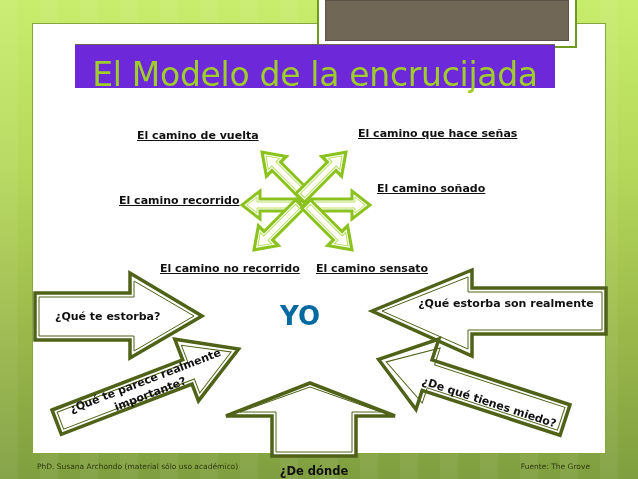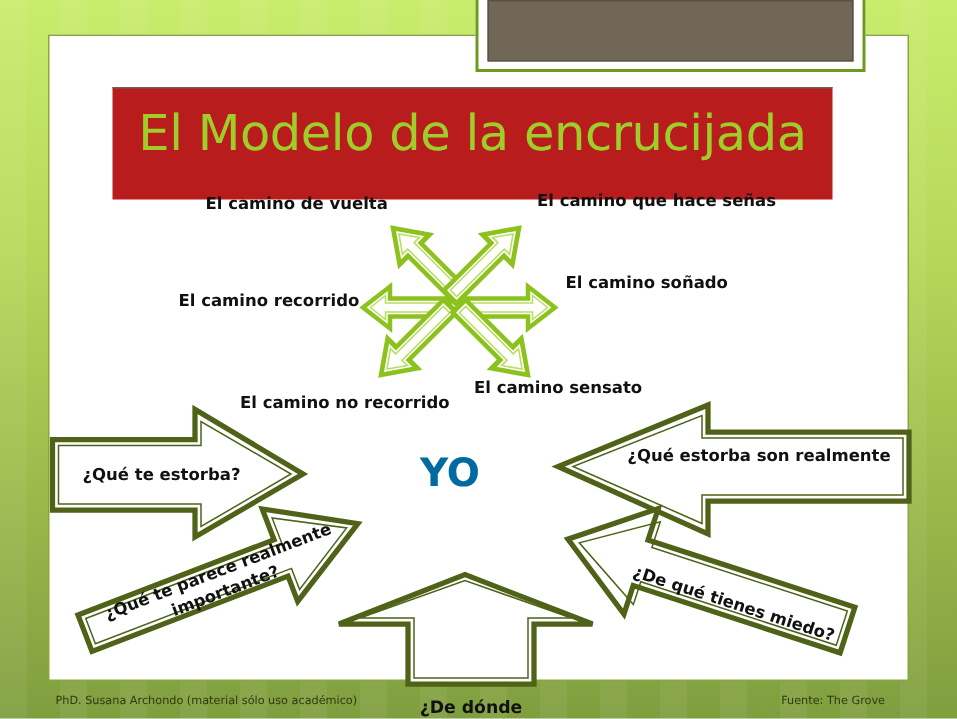--- a/index.html
+++ b/index.html
@@ -19,29 +19,29 @@
   }
   .top-box {
     position:absolute; left:317px; top:-2px; width:260px; height:50px;
     background:#ffffff; border:2px solid #6f9a22; box-sizing:border-box;
   }
   .top-box-inner {
     position:absolute; left:6px; top:0; right:6px; bottom:5px;
     background:#716757; border:1px solid #5a5246;
   }
   .title-bar {
-    position:absolute; left:75px; top:58px; width:480px; height:75px;
-    background:#b91c1c; border-top:1px solid #6b6355; box-sizing:border-box;
+    position:absolute; left:75px; top:44px; width:480px; height:44px;
+    background:#6d28d9; border-top:1px solid #6b6355; box-sizing:border-box;
   }
   .title-text {
     position:absolute; left:0; right:0; top:10px; text-align:center;
     color:#9fce2a; font-size:33px; font-family:"DejaVu Sans", sans-serif; font-weight:normal; letter-spacing:-0.3px;
   }
   .label {
-    position:absolute; font-weight:bold; font-size:11px; color:#111; white-space:nowrap;
+    position:absolute; font-weight:bold; font-size:11px; color:#111; white-space:nowrap;text-decoration:underline;
   }
   .yo {
     position:absolute; left:280px; top:301px; font-size:26px; font-weight:bold; color:#0369a1;
   }
   svg.diagram { position:absolute; left:0; top:0; }
   .arrow-text {
     position:absolute; font-weight:bold; font-size:11px; color:#111; text-align:center; line-height:14px;
   }
   .footer {
     position:absolute; top:462px; font-size:7.5px; color:#2e3a10;
@@ -116,21 +116,21 @@
     <path d="M0,-16 L-145,-16 L-145,-38 L-196,0 L-145,36 L-145,16 L0,16 Z" fill="#ffffff" stroke="#4f6218" stroke-width="3.5"></path>
     <path d="M-4,-12 L-141,-12 L-141,-30 L-188,0 L-141,28 L-141,12 L-4,12 Z" fill="none" stroke="#4f6218" stroke-width="1"></path>
   </g>
 </svg>
 
 <div class="label" style="left:137px; top:129px;">El camino de vuelta</div>
 <div class="label" style="left:358px; top:127px;text-align:right;">El camino que hace señas</div>
 <div class="label" style="left:119px; top:194px;">El camino recorrido</div>
 <div class="label" style="left:377px; top:182px;">El camino soñado</div>
 <div class="label" style="left:160px; top:262px;">El camino no recorrido</div>
-<div class="label" style="left:316px; top:252px;">El camino sensato</div>
+<div class="label" style="left:316px; top:262px;">El camino sensato</div>
 
 <div class="yo">YO</div>
 
 <div class="arrow-text" style="left:55px; top:310px;">¿Qué te estorba?</div>
 
 <div class="arrow-text" style="left:408px; top:297px; width:196px;">
   <div>¿Qué estorba son realmente</div>
 </div>
 
 <div class="arrow-text" style="left:58px; top:374px; width:180px; transform:rotate(-21deg); transform-origin:center;">

